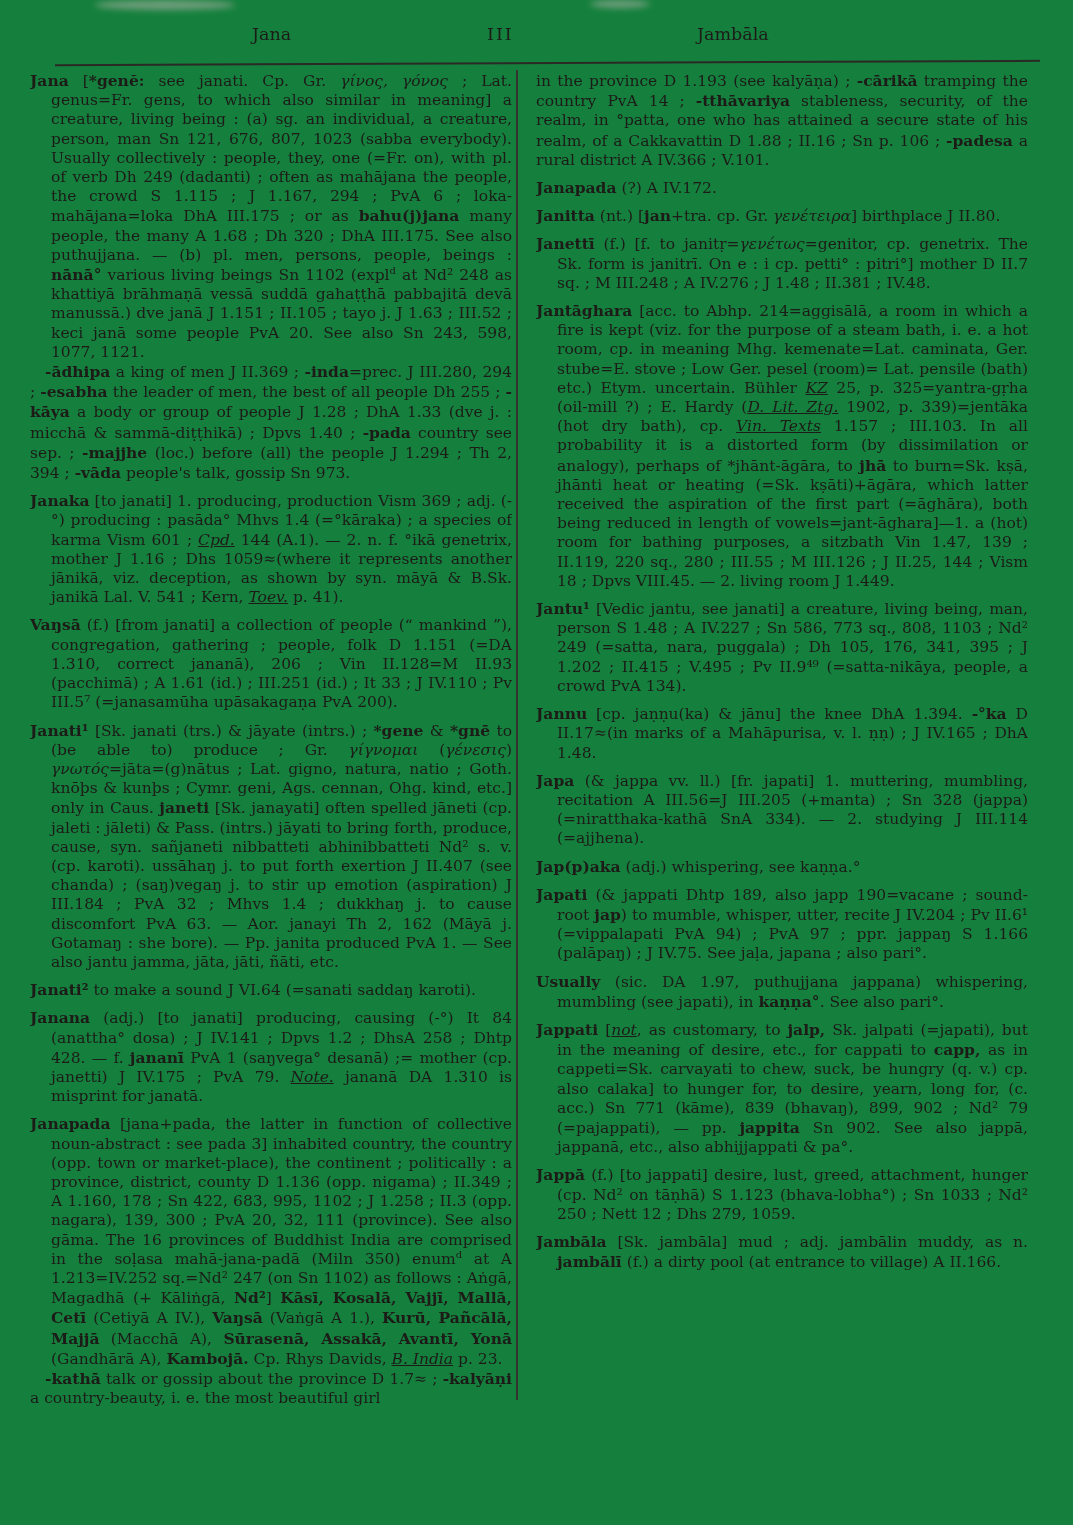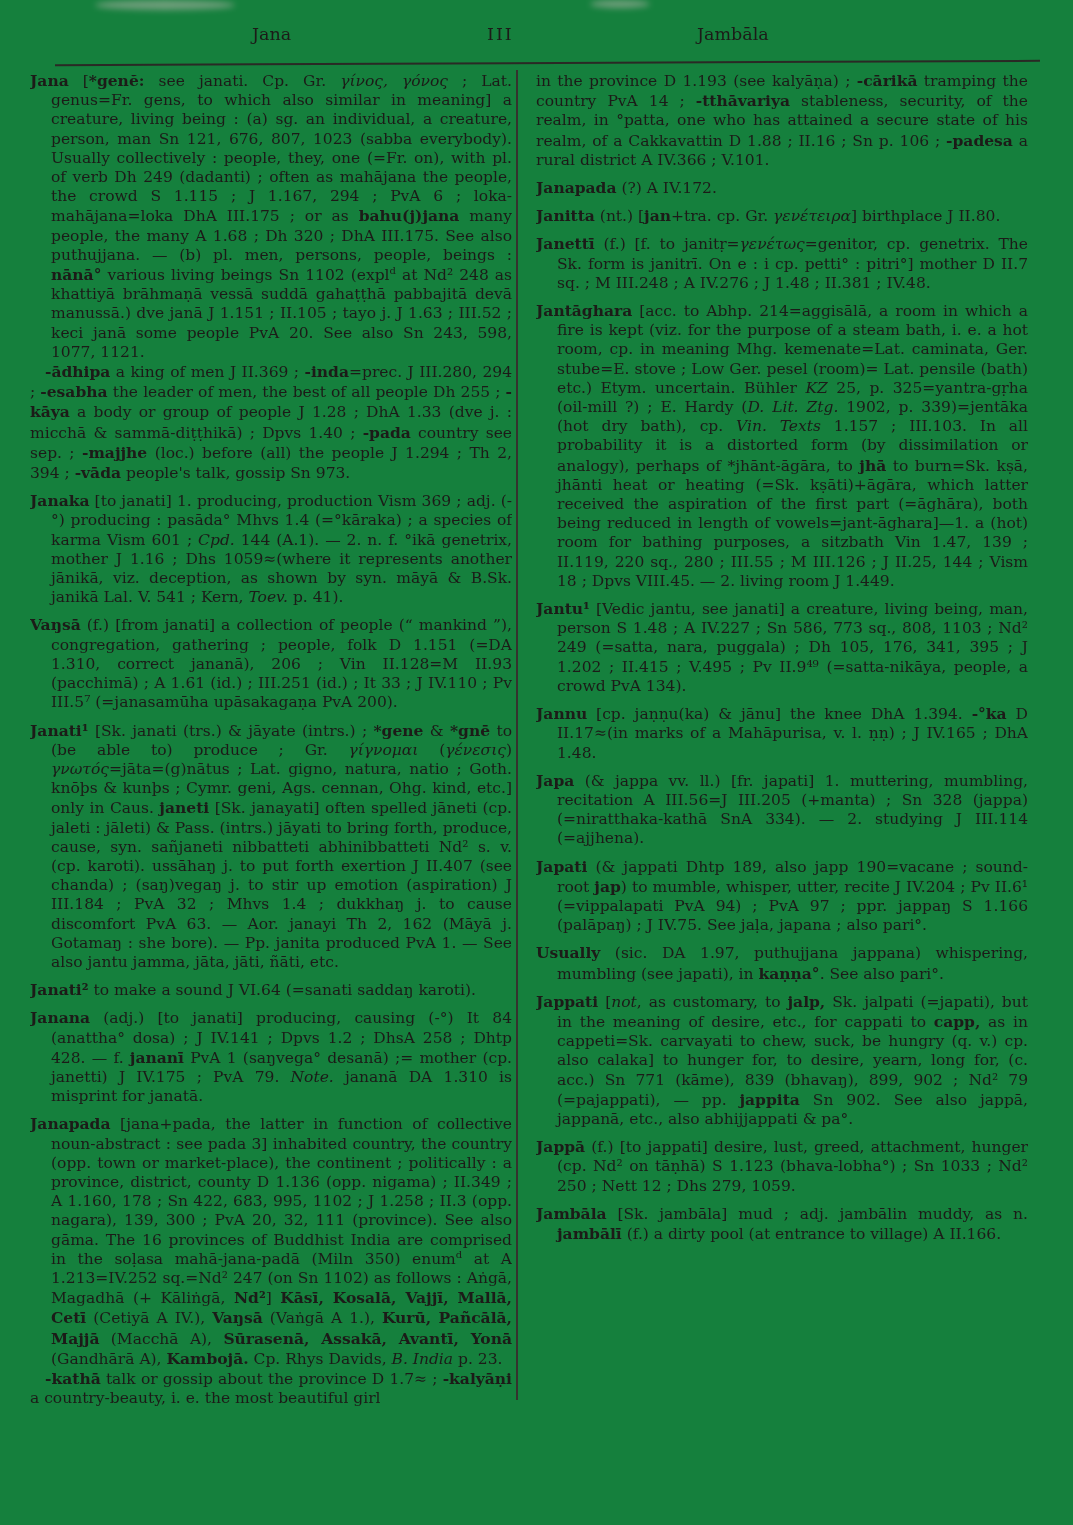--- a/index.html
+++ b/index.html
@@ -17,21 +17,21 @@
   .col{position:absolute;top:71px;width:482px;height:1420px;overflow:hidden;
        text-align:justify;font-size:15.5px;line-height:19.2px;}
   .col.left{left:30px;}
   .col.right{left:536px;width:492px;}
   .entry{margin:0 0 8px 0;}
   .entry p{margin:0;}
   .entry p.main{padding-left:21px;text-indent:-21px;}
   .entry p.sub{padding-left:0;text-indent:15px;}
   .entry p.cont{padding-left:0;text-indent:0;}
   .b{font-weight:bold;}
-  .i{font-style:italic;}
+  .i{font-style:italic;text-decoration:underline;}
   .g{font-style:italic;}
   .s{font-size:10px;vertical-align:super;line-height:0;}
 </style>
 </head>
 <body>
 
 <div class="page">
   <div class="scan-blob" style="left:95px;top:0;width:140px;height:10px;"></div>
   <div class="scan-blob" style="left:590px;top:0;width:60px;height:8px;"></div>
 
@@ -87,20 +87,23 @@
       <div class="entry">
         <p class="main"><span class="b">Jantu¹</span><span> [Vedic jantu, see janati] a creature, living being, man,  person  S  1.48 ;  A  IV.227 ;  Sn  586,  773  sq.,  808, 1103 ; Nd² 249 (=satta, nara, puggala) ; Dh 105, 176, 341,  395 ;  J  1.202 ;  II.415 ;  V.495 ;  Pv  II.9⁴⁹  (=satta-nikāya, people, a crowd PvA 134).</span></p>
       </div>
       <div class="entry">
         <p class="main"><span class="b">Jannu</span><span> [cp. jaṇṇu(ka) &amp; jānu] the knee DhA 1.394.  </span><span class="b">-°ka</span><span> D II.17≈(in marks of a Mahāpurisa, v. l. ṇṇ) ; J IV.165 ; DhA 1.48.</span></p>
       </div>
       <div class="entry">
         <p class="main"><span class="b">Japa</span><span> (&amp; jappa vv. ll.) [fr. japati] 1. muttering, mumbling, recitation A III.56=J III.205 (+manta) ; Sn 328 (jappa) (=niratthaka-kathā SnA 334). — 2. studying J III.114 (=ajjhena).</span></p>
       </div>
       <div class="entry">
+        <p class="main"><span class="b">Jap(p)aka</span><span> (adj.) whispering, see kaṇṇa.°</span></p>
+      </div>
+      <div class="entry">
         <p class="main"><span class="b">Japati</span><span> (&amp;  jappati  Dhtp  189,  also  japp  190=vacane ; sound-root </span><span class="b">jap</span><span>)  to  mumble,  whisper,  utter,  recite J IV.204 ; Pv II.6¹ (=vippalapati PvA 94) ; PvA 97 ; ppr. jappaŋ S 1.166 (palāpaŋ) ; J IV.75.  See jaḷa, japana ; also pari°.</span></p>
       </div>
       <div class="entry">
         <p class="main"><span class="b">Usually</span><span> (sic. DA 1.97, puthujjana jappana) whispering, mumbling (see japati), in </span><span class="b">kaṇṇa°</span><span>.  See also pari°.</span></p>
       </div>
       <div class="entry">
         <p class="main"><span class="b">Jappati</span><span> [</span><span class="i">not</span><span>, as customary, to </span><span class="b">jalp,</span><span> Sk. jalpati (=japati), but in the meaning of desire, etc., for cappati to </span><span class="b">capp,</span><span> as in cappeti=Sk. carvayati to chew, suck, be hungry (q. v.) cp. also calaka] to hunger for, to desire, yearn, long for, (c. acc.) Sn 771 (kāme), 839 (bhavaŋ), 899, 902 ; Nd² 79 (=pajappati), — pp. </span><span class="b">jappita</span><span> Sn 902.  See also jappā, jappanā, etc., also abhijjappati &amp; pa°.</span></p>
       </div>
       <div class="entry">
         <p class="main"><span class="b">Jappā</span><span> (f.) [to jappati] desire, lust, greed, attachment, hunger  (cp.  Nd²  on  tāṇhā)  S  1.123  (bhava-lobha°) ; Sn 1033 ; Nd² 250 ; Nett 12 ; Dhs 279, 1059.</span></p>

